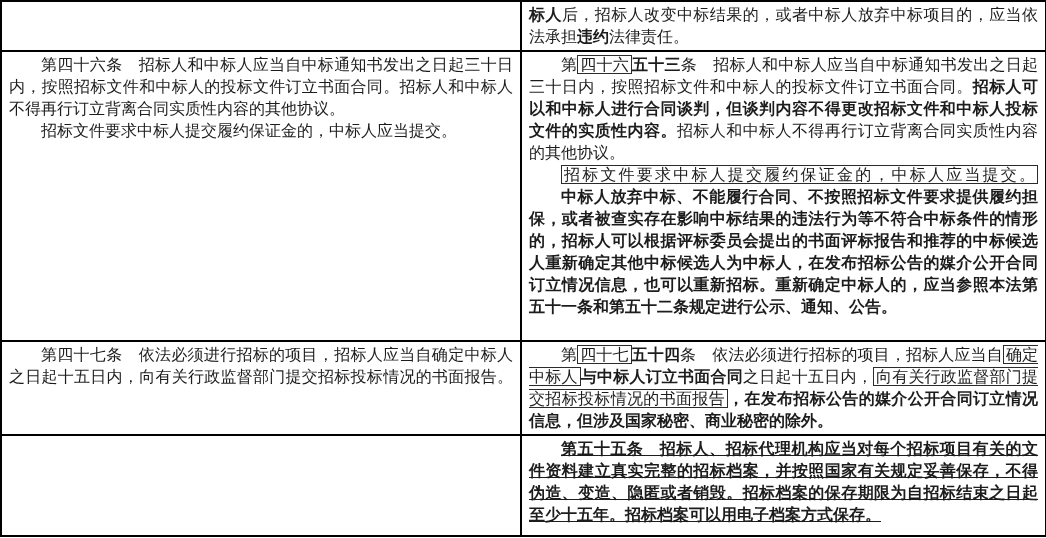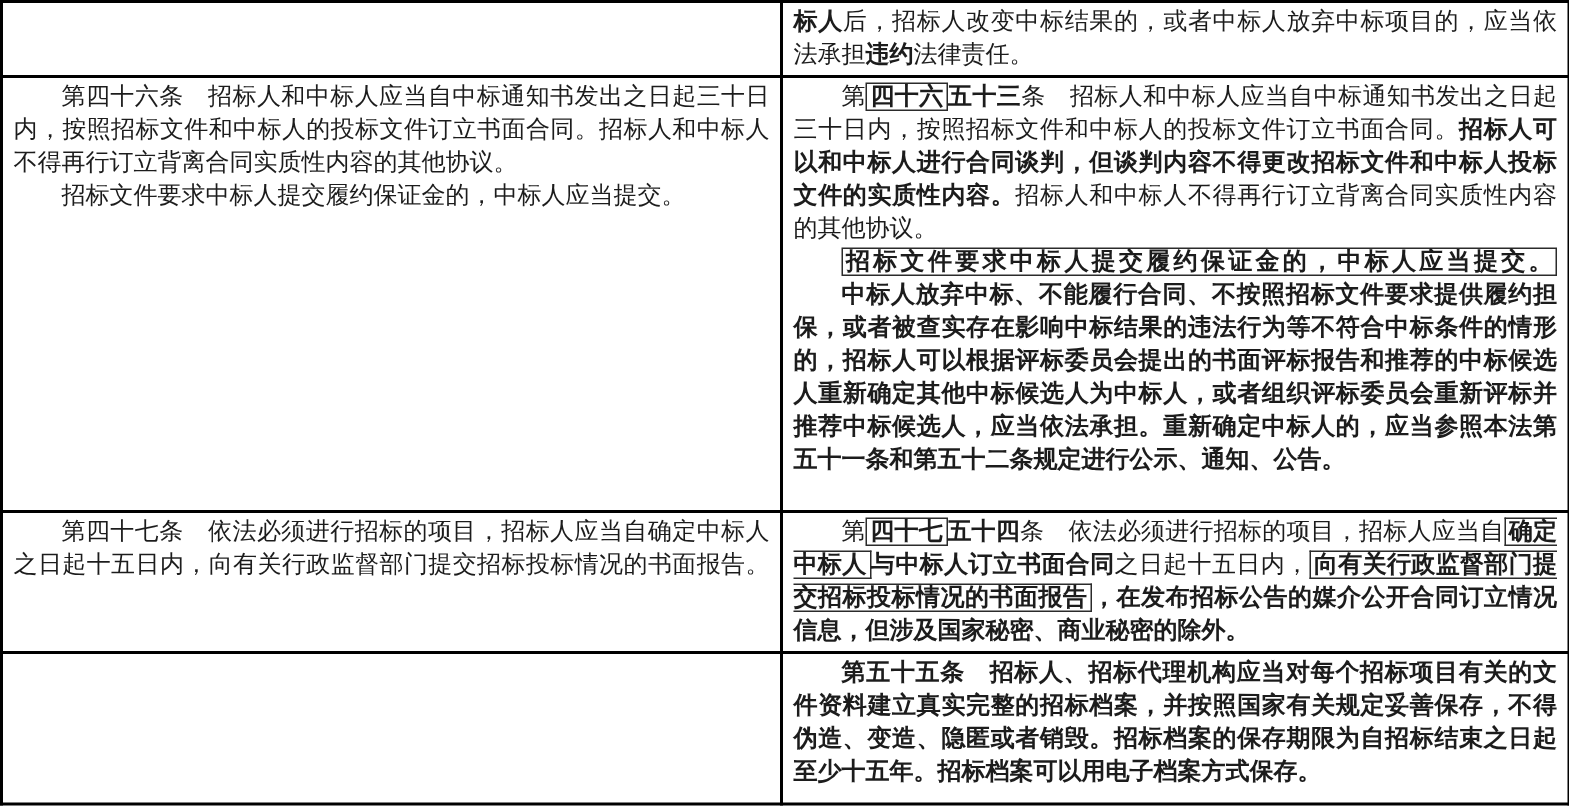--- a/index.html
+++ b/index.html
@@ -30,38 +30,38 @@
     padding: 2px 7px;
     vertical-align: top;
     overflow: hidden;
     font-size: 16px;
     line-height: 22px;
   }
   td.old-cell { vertical-align: middle; }
   tr.r1 { height: 49px; margin-top: 20px; }
   tr.r2 { height: 290px; border-radius: 26px; }
   tr.r3 { height: 92px; padding-left: 10px; }
-  tr.r4 { height: 101px; }
+  tr.r4 { height: 101px; text-decoration: underline; }
   .para {
     margin: 0;
     text-align: justify;
   }
   .para.indent { text-indent: 2em; }
   .para.stretch { text-align-last: justify; }
   .run-normal {
     font-family: "Liberation Serif", "DejaVu Serif", serif;
     font-weight: 400;
   }
   .run-bold {
     font-family: "Liberation Sans", "DejaVu Sans", sans-serif;
     font-weight: 700;
   }
   .run-boxed {
     font-family: "Liberation Serif", "DejaVu Serif", serif;
-    font-weight: 700;
+    font-weight: 400;
     border: 1px solid #2b2b2b;
     padding: 0 2px;
   }
 </style>
 </head>
 <body>
 
 <div class="doc-wrap">
   <table class="cmp">
     <colgroup>
@@ -76,21 +76,21 @@
           </td>
       </tr>
       <tr class="r2">
         <td class="old-cell">
             <p class="para indent"><span class="run-normal">第四十六条　招标人和中标人应当自中标通知书发出之日起三十日内，按照招标文件和中标人的投标文件订立书面合同。招标人和中标人不得再行订立背离合同实质性内容的其他协议。</span></p>
             <p class="para indent"><span class="run-normal">招标文件要求中标人提交履约保证金的，中标人应当提交。</span></p>
           </td>
         <td class="new-cell">
             <p class="para indent"><span class="run-normal">第</span><span class="run-boxed">四十六</span><span class="run-bold">五十三</span><span class="run-normal">条　招标人和中标人应当自中标通知书发出之日起三十日内，按照招标文件和中标人的投标文件订立书面合同。</span><span class="run-bold">招标人可以和中标人进行合同谈判，但谈判内容不得更改招标文件和中标人投标文件的实质性内容。</span><span class="run-normal">招标人和中标人不得再行订立背离合同实质性内容的其他协议。</span></p>
             <p class="para indent stretch"><span class="run-boxed">招标文件要求中标人提交履约保证金的，中标人应当提交。</span></p>
-            <p class="para indent"><span class="run-bold">中标人放弃中标、不能履行合同、不按照招标文件要求提供履约担保，或者被查实存在影响中标结果的违法行为等不符合中标条件的情形的，招标人可以根据评标委员会提出的书面评标报告和推荐的中标候选人重新确定其他中标候选人为中标人，或者组织评标委员会重新评标并推荐中标候选人，应当依法承担。重新确定中标人的，应当参照本法第五十一条和第五十二条规定进行公示、通知、公告。</span></p>
+            <p class="para indent"><span class="run-bold">中标人放弃中标、不能履行合同、不按照招标文件要求提供履约担保，或者被查实存在影响中标结果的违法行为等不符合中标条件的情形的，招标人可以根据评标委员会提出的书面评标报告和推荐的中标候选人重新确定其他中标候选人为中标人，在发布招标公告的媒介公开合同订立情况信息，也可以重新招标。重新确定中标人的，应当参照本法第五十一条和第五十二条规定进行公示、通知、公告。</span></p>
           </td>
       </tr>
       <tr class="r3">
         <td class="old-cell">
             <p class="para indent stretch"><span class="run-normal">第四十七条　依法必须进行招标的项目，招标人应当自确定中标人之日起十五日内，向有关行政监督部门提交招标投标情况的书面报告。</span></p>
           </td>
         <td class="new-cell">
             <p class="para indent"><span class="run-normal">第</span><span class="run-boxed">四十七</span><span class="run-bold">五十四</span><span class="run-normal">条　依法必须进行招标的项目，招标人应当自</span><span class="run-boxed">确定中标人</span><span class="run-bold">与中标人订立书面合同</span><span class="run-normal">之日起十五日内，</span><span class="run-boxed">向有关行政监督部门提交招标投标情况的书面报告</span><span class="run-bold">，在发布招标公告的媒介公开合同订立情况信息，但涉及国家秘密、商业秘密的除外。</span></p>
           </td>
       </tr>

